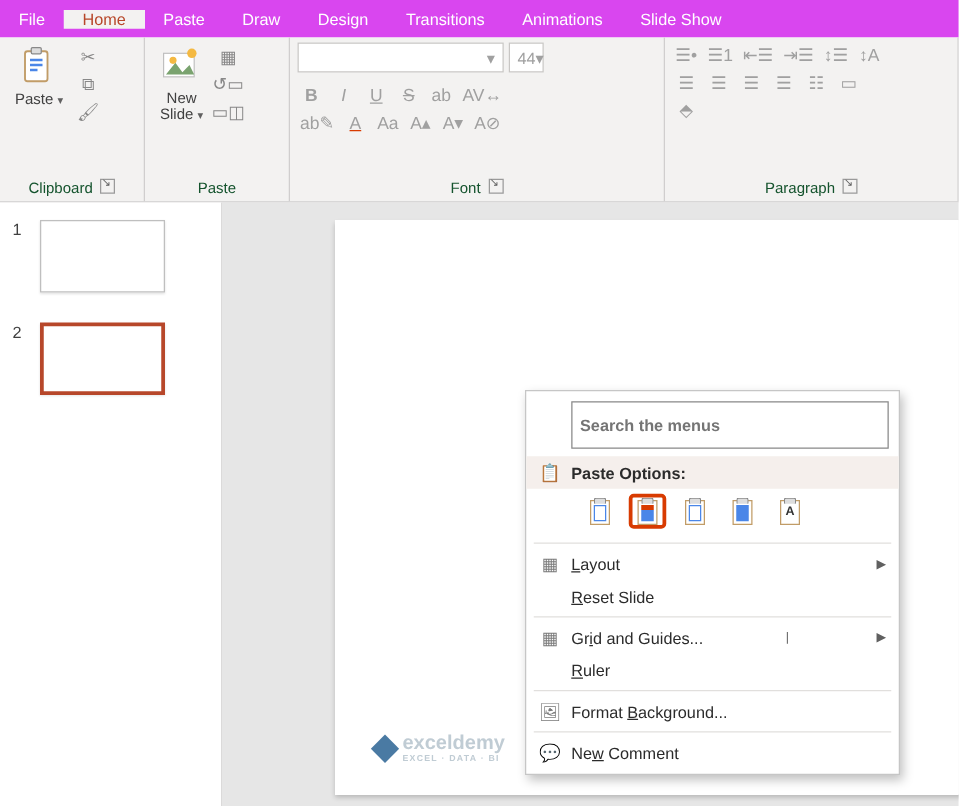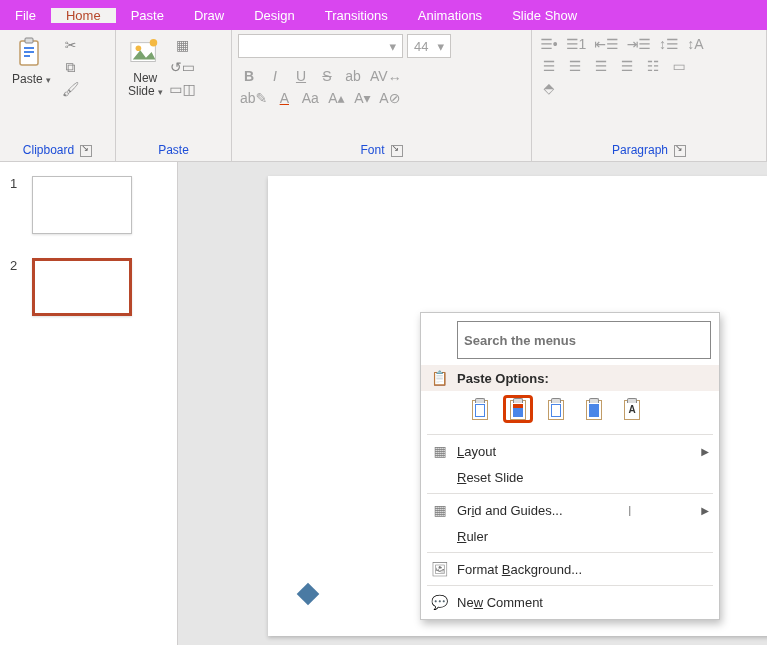--- a/index.html
+++ b/index.html
@@ -7,33 +7,33 @@
 
 
 .tab-bar { height: 30px; background: #d946ef; display: flex; align-items: center; font-size: 13px; }
 .tab { padding: 0 15px; color: #fff; display: flex; align-items: center; cursor: pointer; }
 .tab.active { background: #f3f2f1; color: #b7472a; }
 
 
 .ribbon { height: 132px; background: #f3f2f1; border-bottom: 1px solid #d0cece; display: flex; }
 .group { border-right: 1px solid #d0cece; padding: 4px 6px 2px; display: flex; flex-direction: column; position: relative; }
 .group-body { flex: 1; display: flex; align-items: flex-start; gap: 2px; }
-.group-label { text-align: center; font-size: 12px; color: #1d4ed8; padding: 2px 0; display: flex; align-items: flex-end; justify-content: center; gap: 6px; }
+.group-label { text-align: center; font-size: 12px; color: #14532d; padding: 2px 0; display: flex; align-items: flex-start; justify-content: center; gap: 6px; }
 .launcher { width: 12px; height: 12px; border: 1px solid #9a9a9a; position: relative; }
 .launcher::after { content: "↘"; font-size: 9px; position: absolute; top: -3px; left: 0px; color: #606060; }
 
 .big-btn { display: flex; flex-direction: column; align-items: center; justify-content: flex-start; padding: 3px 6px; gap: 3px; font-size: 12px; color: #404040; }
 .big-btn .ico { width: 32px; height: 32px; display: flex; justify-content: center; align-items: center; }
 .drop-arrow { font-size: 9px; color: #606060; }
 
 .col { display: flex; flex-direction: column; gap: 4px; padding: 2px 3px; }
 .small-ico { width: 18px; height: 18px; color: #888; display: flex; align-items: center; justify-content: center; font-size: 14px; }
 
 .font-box, .size-box { border: 1px solid #c8c6c4; background: #fff; height: 24px; display: flex; align-items: center; padding: 0 6px; color: #a0a0a0; font-size: 13px; }
-.font-box { width: 165px; } .size-box { width: 44px; margin-left: 4px; }
+.font-box { width: 165px; } .size-box { width: 28px; margin-left: 4px; }
 .font-row { display: flex; margin-bottom: 6px; }
 .fmt-row { display: flex; gap: 8px; padding: 2px 2px; color: #a0a0a0; }
 .fmt-btn { min-width: 18px; text-align: center; font-size: 14px; }
 
 
 .workspace { display: flex; height: calc(645px - 162px); }
 .thumb-pane { width: 178px; border-right: 1px solid #d0cece; background: #fff; padding: 14px 10px; }
 .thumb-row { display: flex; align-items: flex-start; gap: 10px; margin-bottom: 24px; }
 .thumb-num { font-size: 13px; color: #404040; width: 12px; }
 .thumb { width: 100px; height: 58px; background: #fff; border: 1px solid #bfbfbf; box-shadow: 0 1px 2px rgba(0,0,0,.12); }
@@ -280,13 +280,17 @@
   </div>
   <div class="cm-sep"></div>
   <div class="cm-row">
     <div class="cm-icon">💬</div>
     <span>Ne<u class="acc">w</u> Comment</span>
   </div>
 </div>
 
 <div class="watermark">
   <div class="dia"></div>
+  <div>
+    <div>exceldemy</div>
+    <div style="font-size:7px;letter-spacing:1px">EXCEL · DATA · BI</div>
+  </div>
 </div>
 
 </body></html>

